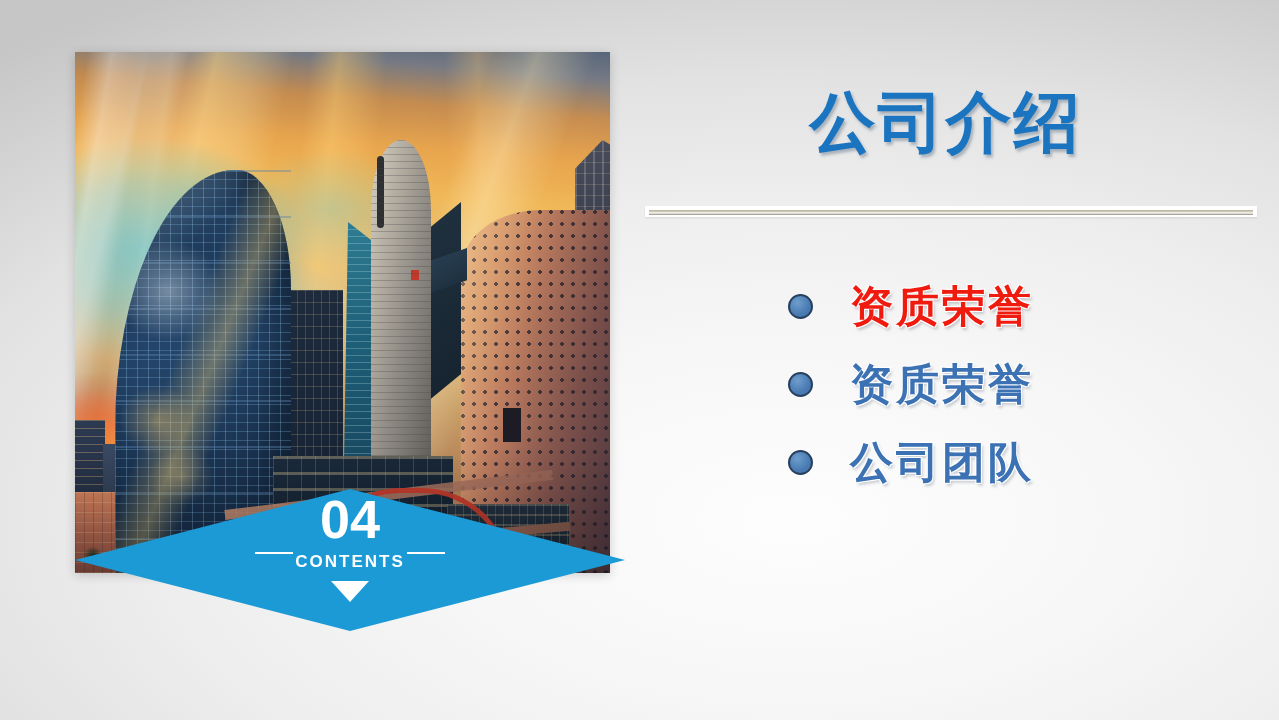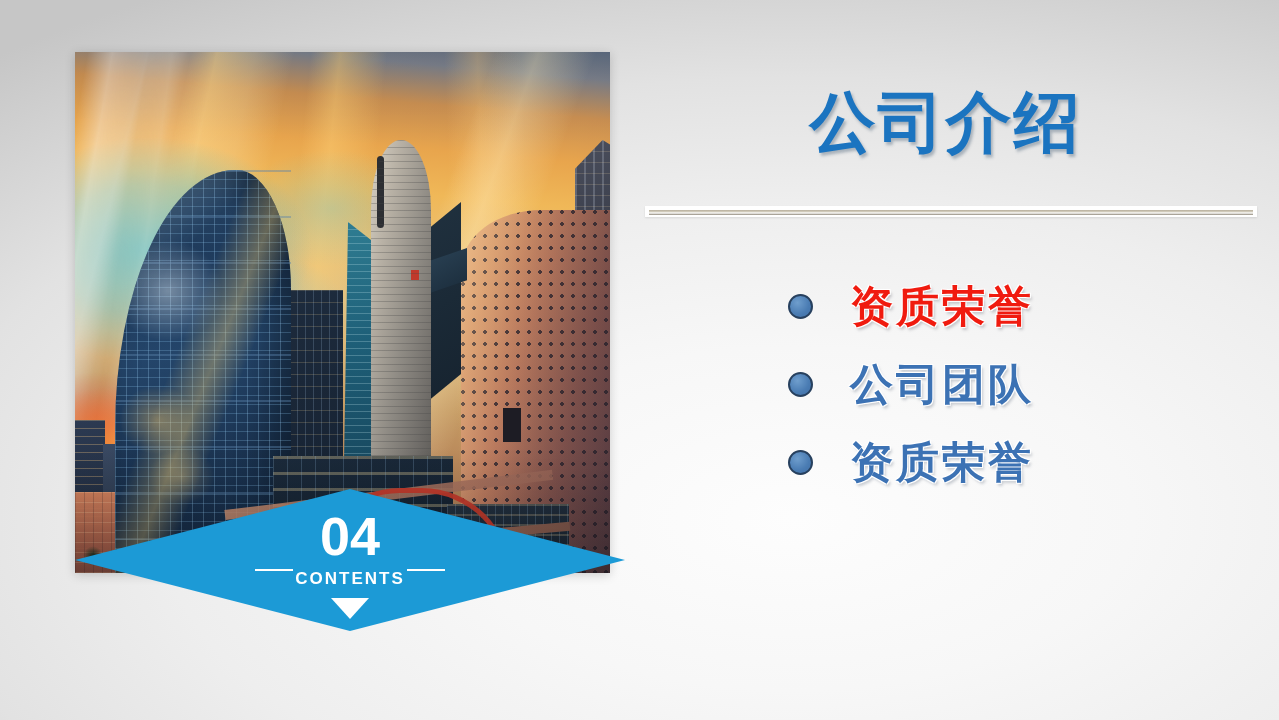--- a/index.html
+++ b/index.html
@@ -312,21 +312,21 @@
     left: 75px;
     top: 489px;
     width: 550px;
     height: 142px;
     z-index: 5;
     display: flex;
     flex-direction: column;
     align-items: center;
   }
   #contents-number {
-    margin-top: 20px;
+    margin-top: 3px;
     color: #ffffff;
     font-size: 54px;
     font-weight: bold;
     line-height: 1;
     letter-spacing: 0px;
   }
   #contents-row {
     display: flex;
     align-items: flex-start;
     margin-top: 6px;
@@ -506,24 +506,24 @@
 
     <div id="bullet-list">
 
       <div class="bullet-row">
         <span class="bullet-dot"></span>
         <span class="bullet-text red">资质荣誉</span>
       </div>
 
       <div class="bullet-row">
         <span class="bullet-dot"></span>
+        <span class="bullet-text blue">资质荣誉</span>
+      </div>
+
+      <div class="bullet-row">
+        <span class="bullet-dot"></span>
         <span class="bullet-text blue">公司团队</span>
       </div>
 
-      <div class="bullet-row">
-        <span class="bullet-dot"></span>
-        <span class="bullet-text blue">资质荣誉</span>
-      </div>
-
     </div>
   </div>
 
 </div>
 
 </body></html>

